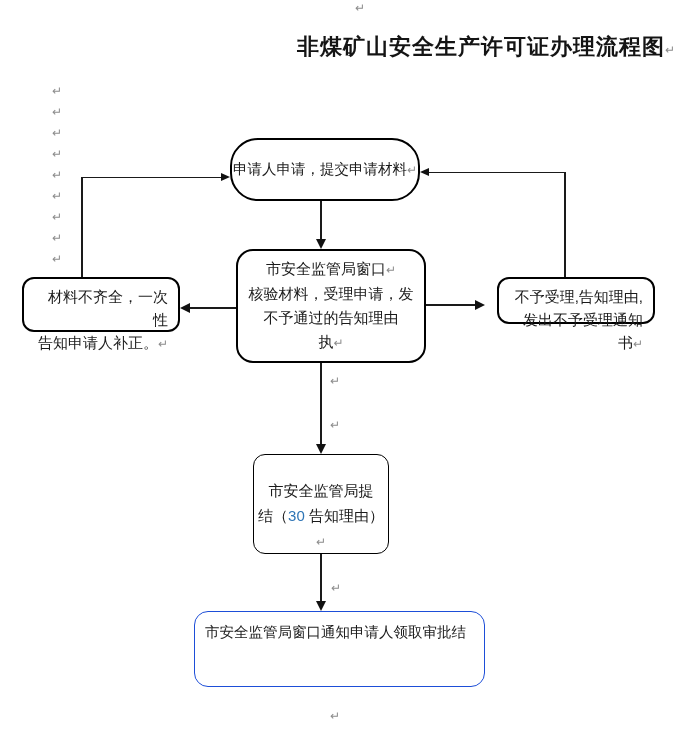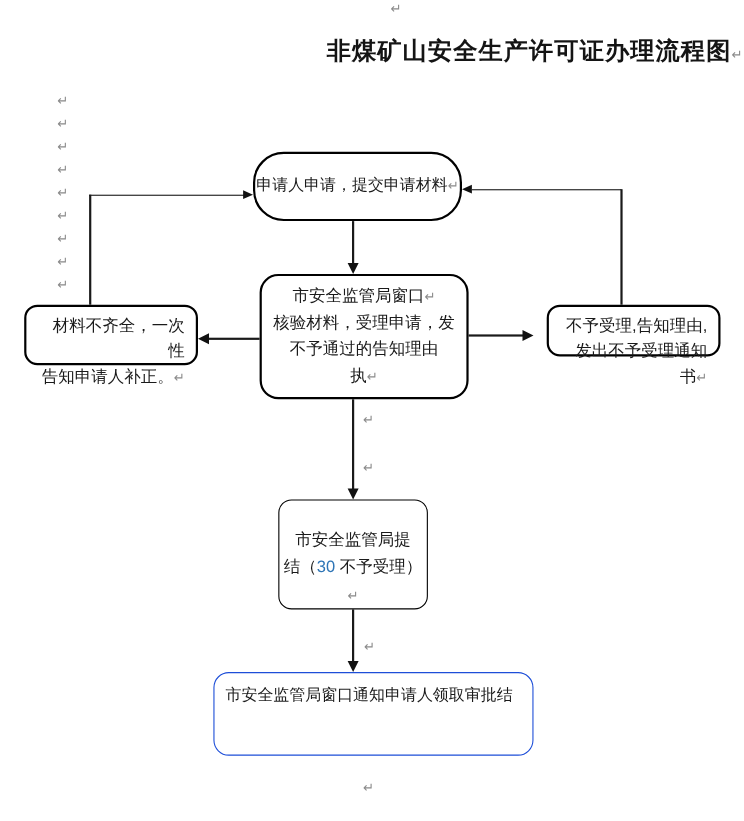--- a/index.html
+++ b/index.html
@@ -97,20 +97,20 @@
     <div><span>告知申请人补正。</span><span class="pmark">↵</span></div>
   </div>
 
   <div class="node leftal node-reject">
     <div>不予受理,告知理由,</div>
     <div><span>发出不予受理通知书</span><span class="pmark">↵</span></div>
   </div>
 
   <div class="node center node-decision">
     <div>市安全监管局提</div>
-    <div><span>结（</span><span class="num-accent">30</span><span> 不予受理）</span><span class="pmark">↵</span></div>
+    <div><span>结（</span><span class="num-accent">30</span><span> 告知理由）</span><span class="pmark">↵</span></div>
   </div>
 
   <div class="node node-result">
     <div>市安全监管局窗口通知申请人领取审批结</div>
   </div>
 
 </div>
 
 </body></html>

